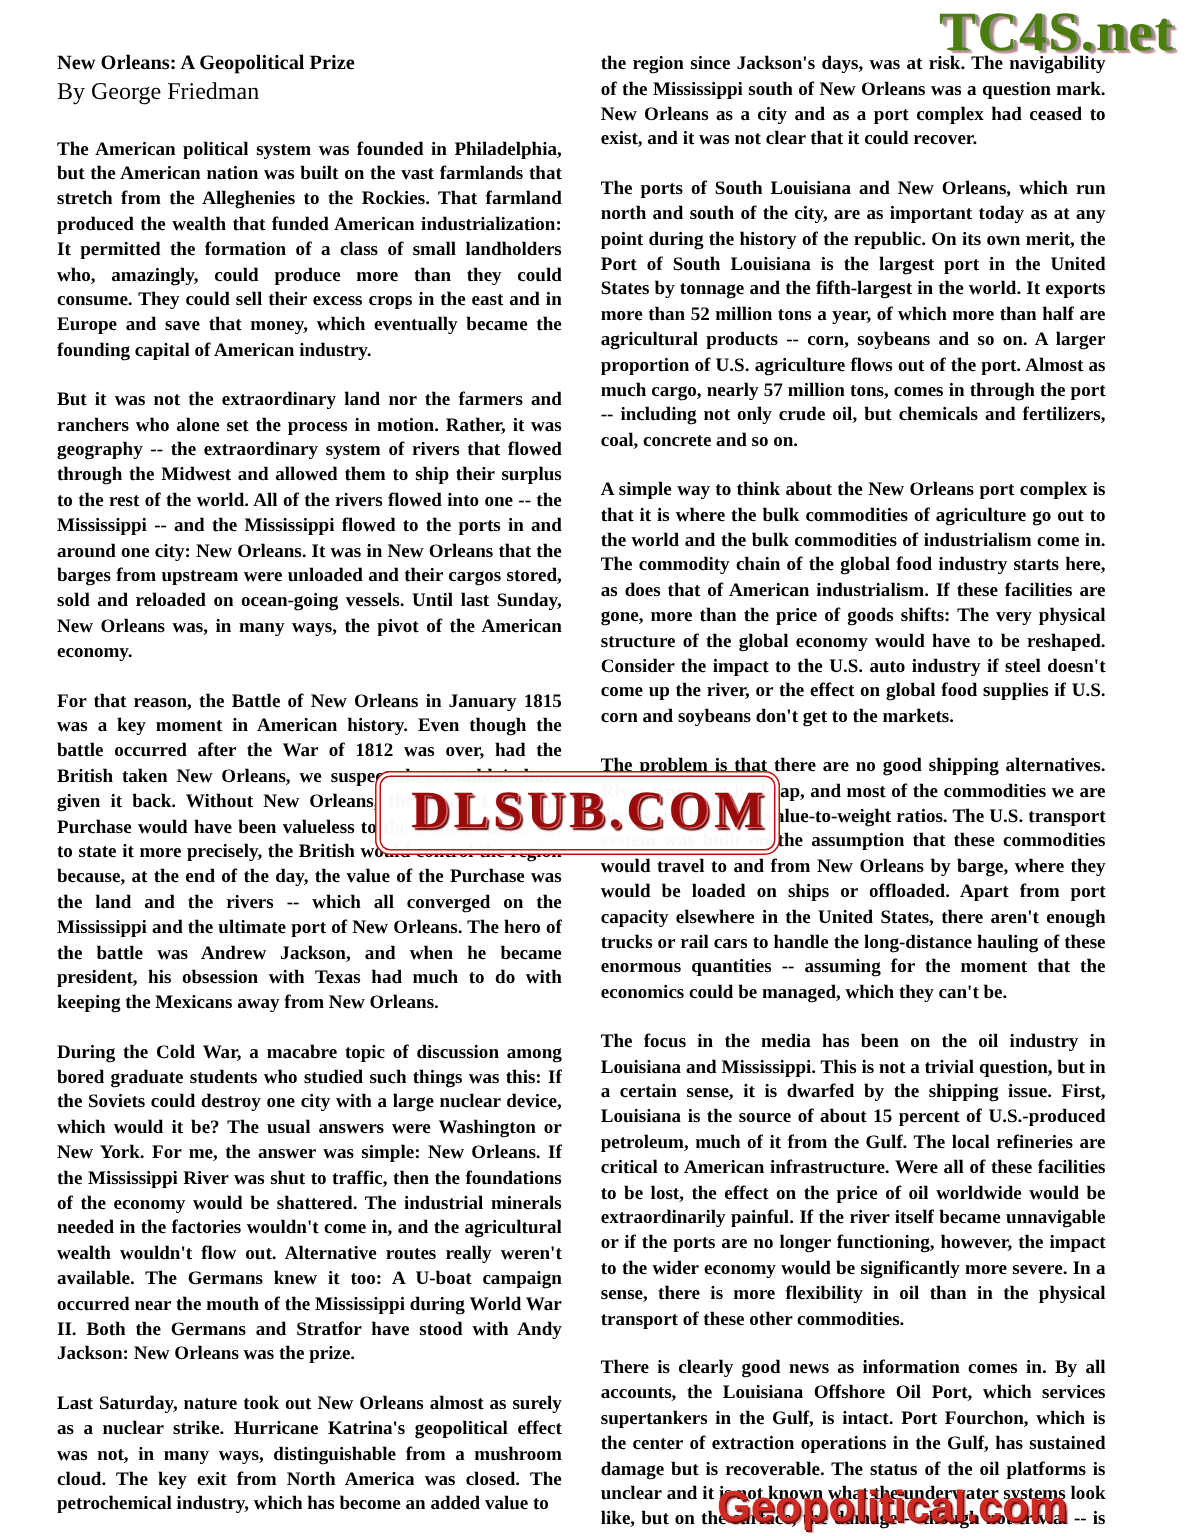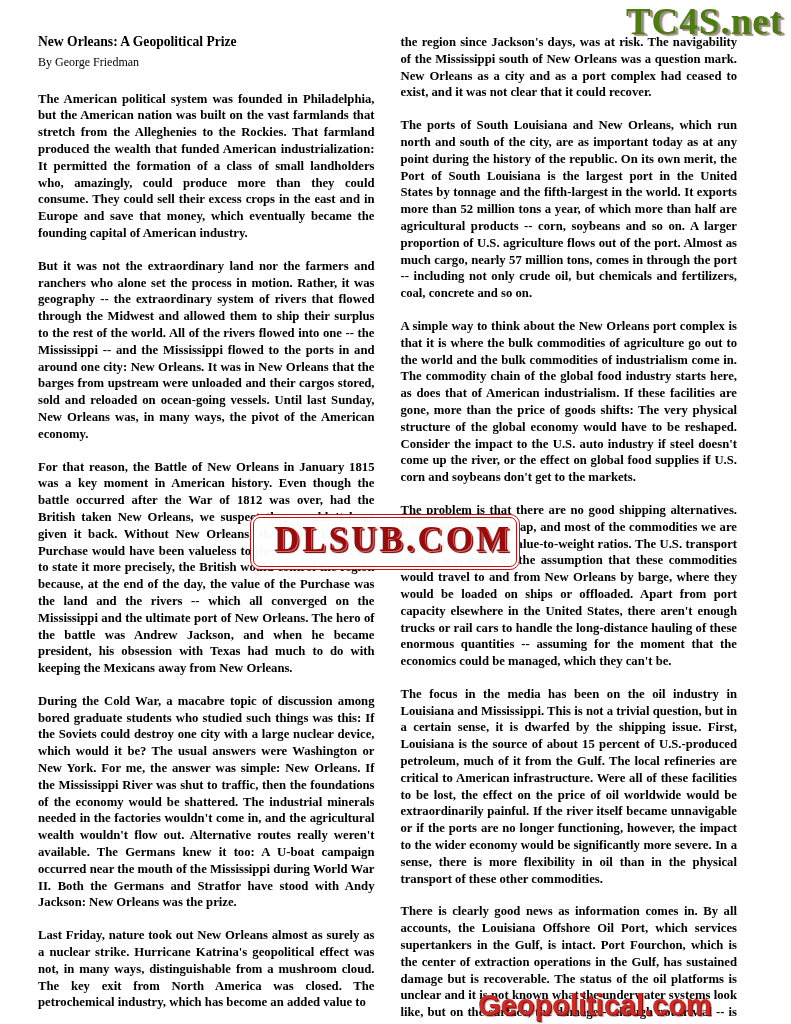--- a/index.html
+++ b/index.html
@@ -37,21 +37,21 @@
   .article-header {
     margin-bottom: 20px;
     text-align: left;
   }
   .article-title {
     font-weight: bold;
     font-size: 13.6px;
     margin: 0 0 3px 0;
   }
   .article-byline, .article-date {
-    font-size: 12px;
+    font-size: 16px;
     margin: 0 0 2px 0;
   }
   
   .wm-top {
     position: absolute;
     top: 0px;
     right: 8px;
     font-family: Liberation Serif, serif;
     font-weight: bold;
     font-size: 37px;
@@ -97,21 +97,21 @@
 
     <div class="col">
       <div class="article-header">
         <div class="article-title">New Orleans: A Geopolitical Prize</div>
         <div class="article-byline">By George Friedman</div>
       </div>
       <p>The American political system was founded in Philadelphia, but the American nation was built on the vast farmlands that stretch from the Alleghenies to the Rockies. That farmland produced the wealth that funded American industrialization: It permitted the formation of a class of small landholders who, amazingly, could produce more than they could consume. They could sell their excess crops in the east and in Europe and save that money, which eventually became the founding capital of American industry.</p>
       <p>But it was not the extraordinary land nor the farmers and ranchers who alone set the process in motion. Rather, it was geography -- the extraordinary system of rivers that flowed through the Midwest and allowed them to ship their surplus to the rest of the world. All of the rivers flowed into one -- the Mississippi -- and the Mississippi flowed to the ports in and around one city: New Orleans. It was in New Orleans that the barges from upstream were unloaded and their cargos stored, sold and reloaded on ocean-going vessels. Until last Sunday, New Orleans was, in many ways, the pivot of the American economy.</p>
       <p>For that reason, the Battle of New Orleans in January 1815 was a key moment in American history. Even though the battle occurred after the War of 1812 was over, had the British taken New Orleans, we suspect they wouldn't have given it back. Without New Orleans, the entire Louisiana Purchase would have been valueless to the United States. Or, to state it more precisely, the British would control the region because, at the end of the day, the value of the Purchase was the land and the rivers -- which all converged on the Mississippi and the ultimate port of New Orleans. The hero of the battle was Andrew Jackson, and when he became president, his obsession with Texas had much to do with keeping the Mexicans away from New Orleans.</p>
       <p>During the Cold War, a macabre topic of discussion among bored graduate students who studied such things was this: If the Soviets could destroy one city with a large nuclear device, which would it be? The usual answers were Washington or New York. For me, the answer was simple: New Orleans. If the Mississippi River was shut to traffic, then the foundations of the economy would be shattered. The industrial minerals needed in the factories wouldn't come in, and the agricultural wealth wouldn't flow out. Alternative routes really weren't available. The Germans knew it too: A U-boat campaign occurred near the mouth of the Mississippi during World War II. Both the Germans and Stratfor have stood with Andy Jackson: New Orleans was the prize.</p>
-      <p>Last Friday, nature took out New Orleans almost as surely as a nuclear strike. Hurricane Katrina's geopolitical effect was not, in many ways, distinguishable from a mushroom cloud. The key exit from North America was closed. The petrochemical industry, which has become an added value to</p>
+      <p>Last Saturday, nature took out New Orleans almost as surely as a nuclear strike. Hurricane Katrina's geopolitical effect was not, in many ways, distinguishable from a mushroom cloud. The key exit from North America was closed. The petrochemical industry, which has become an added value to</p>
     </div>
 
     <div class="col">
       <p>the region since Jackson's days, was at risk. The navigability of the Mississippi south of New Orleans was a question mark. New Orleans as a city and as a port complex had ceased to exist, and it was not clear that it could recover.</p>
       <p>The ports of South Louisiana and New Orleans, which run north and south of the city, are as important today as at any point during the history of the republic. On its own merit, the Port of South Louisiana is the largest port in the United States by tonnage and the fifth-largest in the world. It exports more than 52 million tons a year, of which more than half are agricultural products -- corn, soybeans and so on. A larger proportion of U.S. agriculture flows out of the port. Almost as much cargo, nearly 57 million tons, comes in through the port -- including not only crude oil, but chemicals and fertilizers, coal, concrete and so on.</p>
       <p>A simple way to think about the New Orleans port complex is that it is where the bulk commodities of agriculture go out to the world and the bulk commodities of industrialism come in. The commodity chain of the global food industry starts here, as does that of American industrialism. If these facilities are gone, more than the price of goods shifts: The very physical structure of the global economy would have to be reshaped. Consider the impact to the U.S. auto industry if steel doesn't come up the river, or the effect on global food supplies if U.S. corn and soybeans don't get to the markets.</p>
       <p>The problem is that there are no good shipping alternatives. River transport is cheap, and most of the commodities we are discussing have low value-to-weight ratios. The U.S. transport system was built on the assumption that these commodities would travel to and from New Orleans by barge, where they would be loaded on ships or offloaded. Apart from port capacity elsewhere in the United States, there aren't enough trucks or rail cars to handle the long-distance hauling of these enormous quantities -- assuming for the moment that the economics could be managed, which they can't be.</p>
       <p>The focus in the media has been on the oil industry in Louisiana and Mississippi. This is not a trivial question, but in a certain sense, it is dwarfed by the shipping issue. First, Louisiana is the source of about 15 percent of U.S.-produced petroleum, much of it from the Gulf. The local refineries are critical to American infrastructure. Were all of these facilities to be lost, the effect on the price of oil worldwide would be extraordinarily painful. If the river itself became unnavigable or if the ports are no longer functioning, however, the impact to the wider economy would be significantly more severe. In a sense, there is more flexibility in oil than in the physical transport of these other commodities.</p>
       <p>There is clearly good news as information comes in. By all accounts, the Louisiana Offshore Oil Port, which services supertankers in the Gulf, is intact. Port Fourchon, which is the center of extraction operations in the Gulf, has sustained damage but is recoverable. The status of the oil platforms is unclear and it is not known what the underwater systems look like, but on the surface, the damage -- though not trivial -- is manageable.</p>
     </div>

